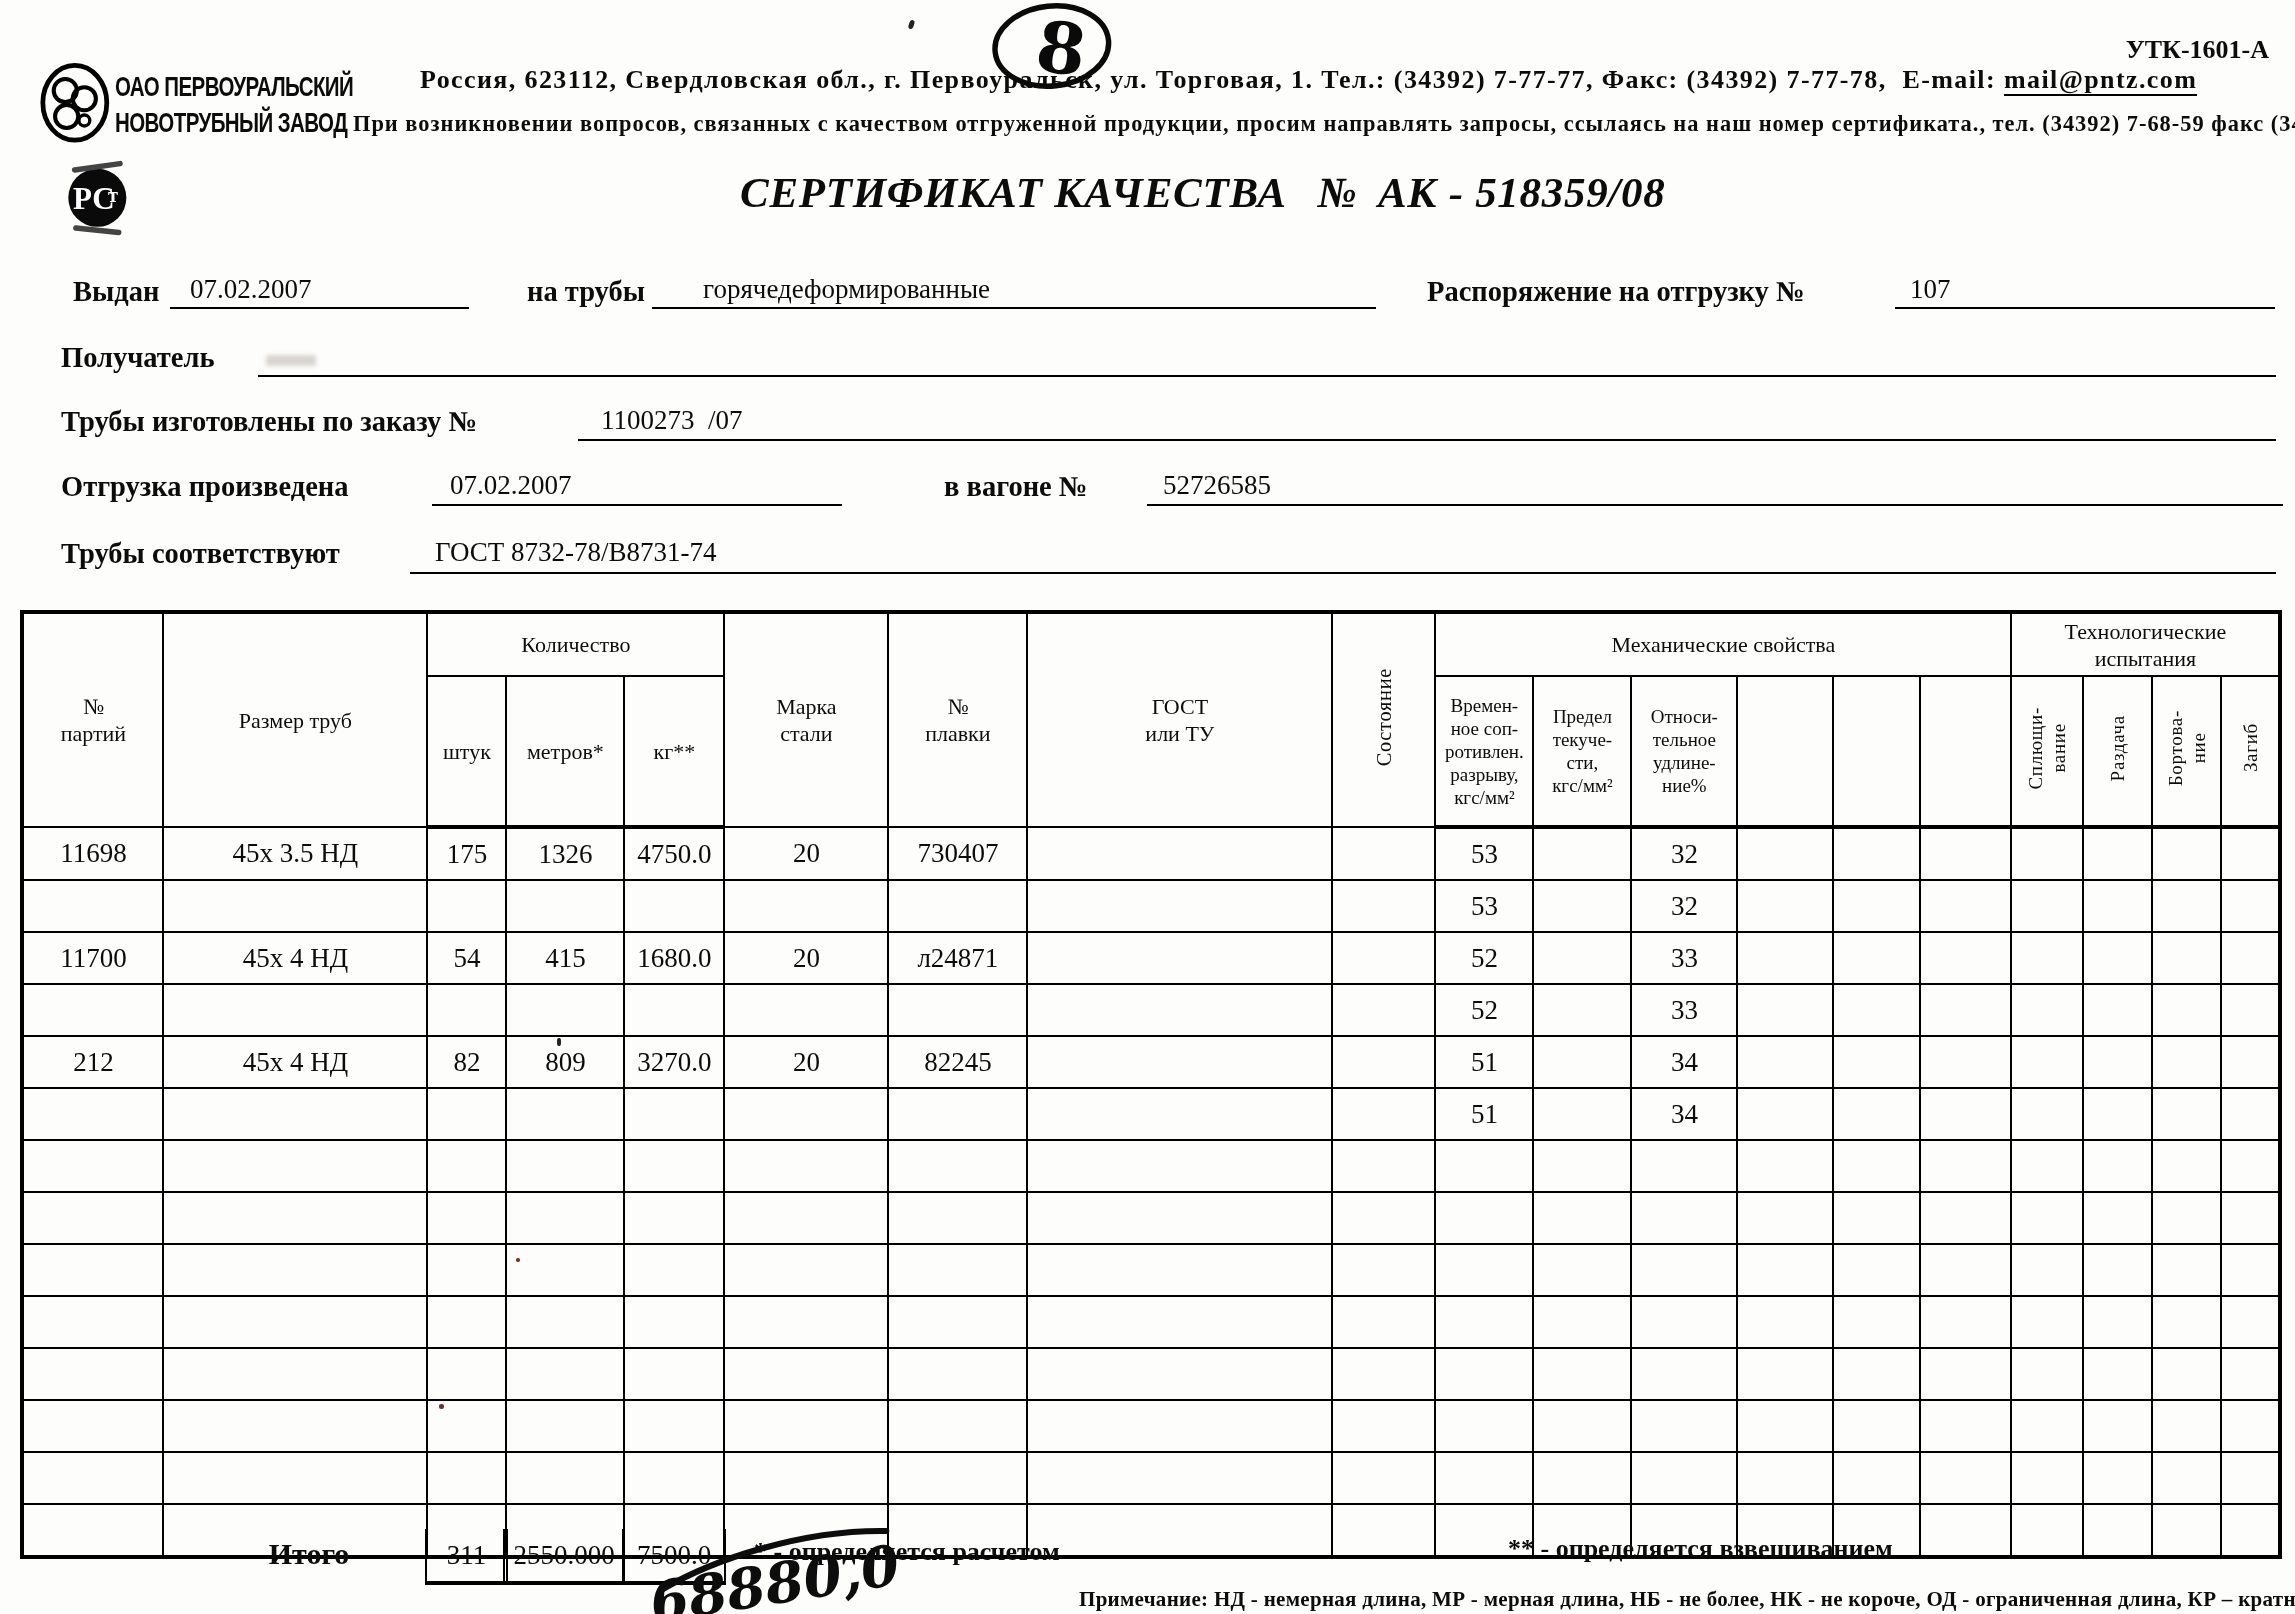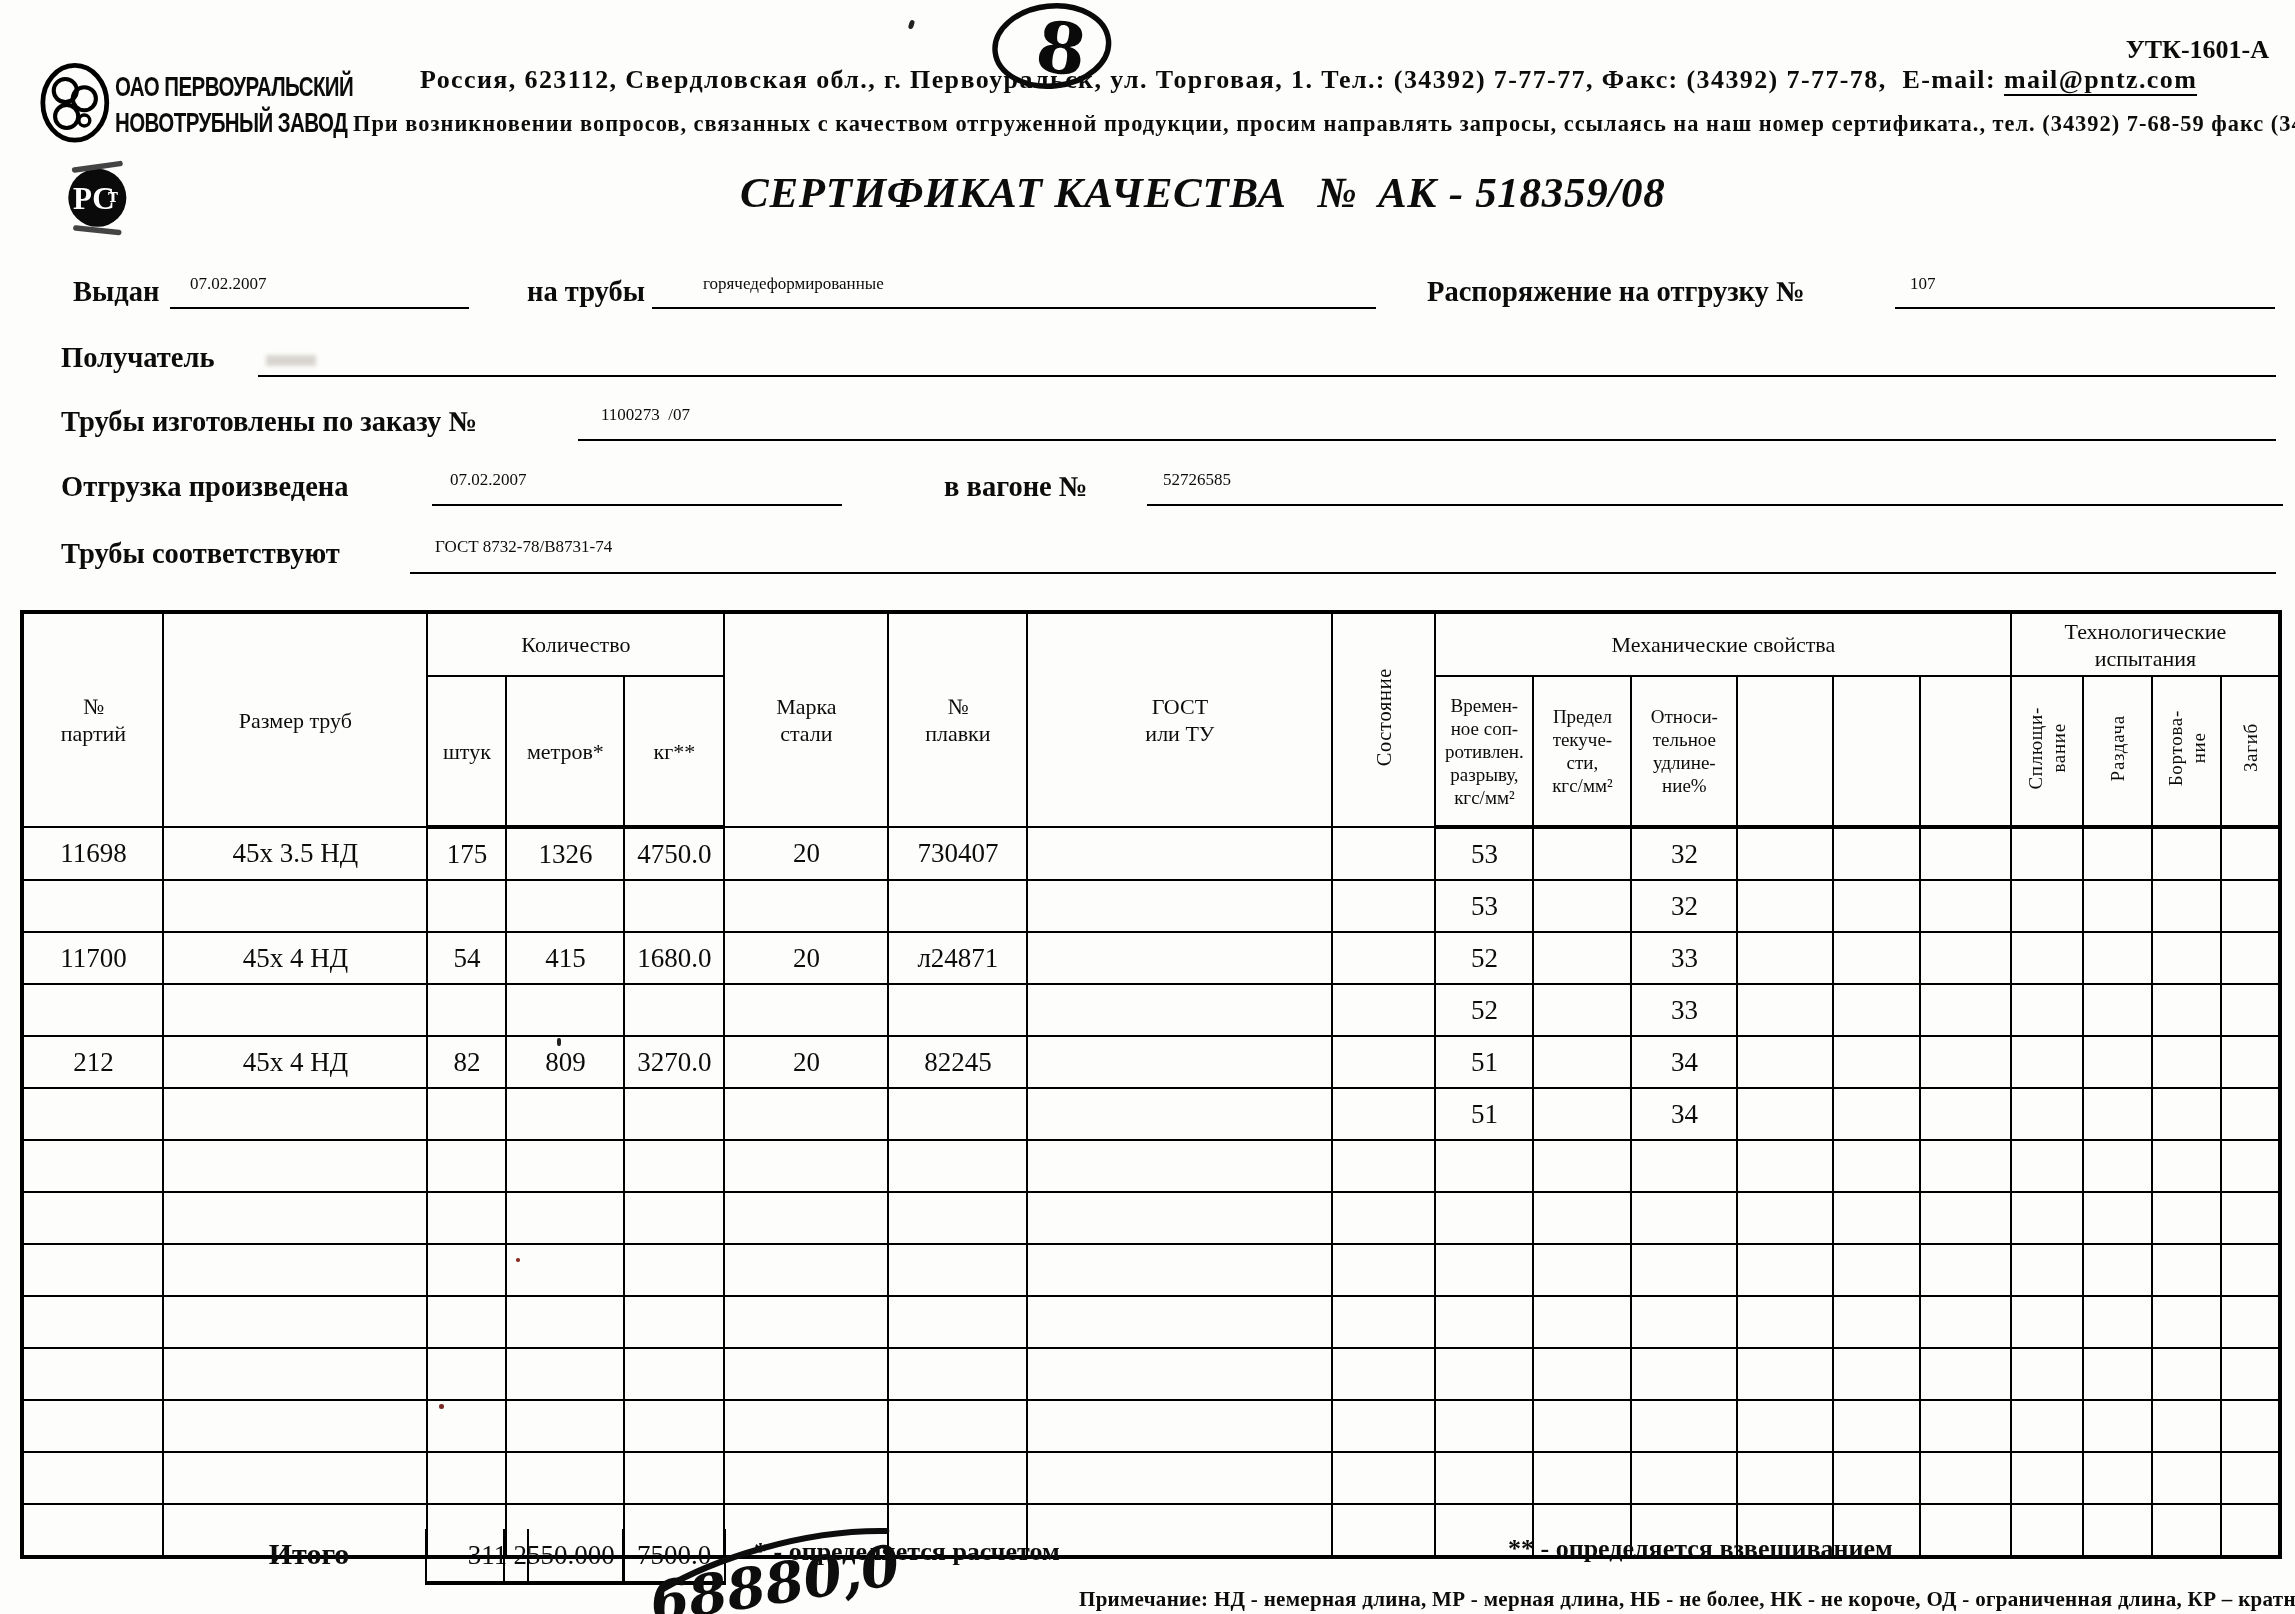--- a/index.html
+++ b/index.html
@@ -12,21 +12,21 @@
   .org-name{top:68px;left:115px;font-size:25px;font-weight:bold;line-height:32px;
             font-family:"Liberation Sans",sans-serif;transform:scale(.82,1.12);transform-origin:left top;letter-spacing:-0.7px;}
   .addr{top:65px;left:420px;font-size:26px;font-weight:bold;letter-spacing:1.4px;}
   .addr .email{text-decoration:none;border-bottom:2.7px solid #000;}
   .qnote{top:111px;left:353px;font-size:22.4px;font-weight:bold;letter-spacing:1px;}
   .title-line{top:168px;left:740px;font-size:43px;font-weight:bold;font-style:italic;letter-spacing:0.7px;}
   .title-line .gap{display:inline-block;width:31px;}
   .title-line .gap2{display:inline-block;width:20.4px;}
   
   .lbl{font-size:28.5px;font-weight:bold;}
-  .val{font-size:17px;}
+  .val{font-size:27px;}
   .uline{position:absolute;border-bottom:2.7px solid #000;height:0;}
   
   table.cert{position:absolute;left:20.4px;top:610px;width:2255px;border-collapse:collapse;table-layout:fixed;
              border:4.8px solid #000;}
   .cert th,.cert td{border:2px solid #000;padding:0;text-align:center;vertical-align:middle;
                     font-weight:normal;overflow:hidden;}
   .cert thead th{font-size:22px;line-height:27px;white-space:pre-line;}
   .cert thead tr.ghead th{height:61px;}
   .cert thead tr.subhead th{height:148px;border-bottom:4.1px solid #000;}
   .cert thead th.mech-sub{font-size:19px;line-height:23px;}
@@ -477,21 +477,21 @@
           <td></td>
           <td></td>
           <td></td>
           <td></td>
           <td></td>
         </tr>
       </tbody>
   </table>
 
   <div class="abs totals-label">Итого</div>
-  <div class="tot-box" style="left:425px;width:79px;padding-left:21px;">
+  <div class="tot-box" style="left:425px;width:79px;">
       <span>311</span>
     </div>
   <div class="tot-box" style="left:503px;width:118px;">
       <span>2550.000</span>
     </div>
   <div class="tot-box" style="left:622px;width:100px;">
       <span>7500.0</span>
     </div>
 
   <div class="abs footnote" style="top:1537px;left:754px;">* - определяется расчетом</div>

